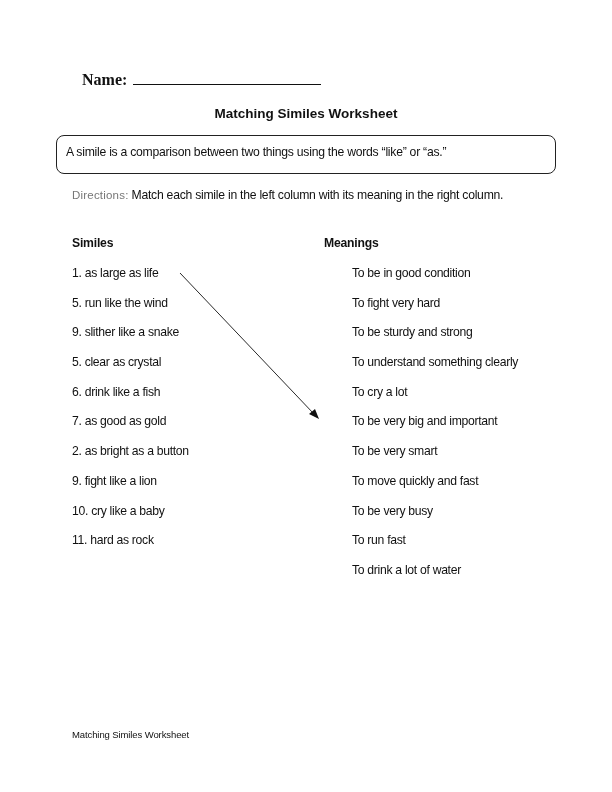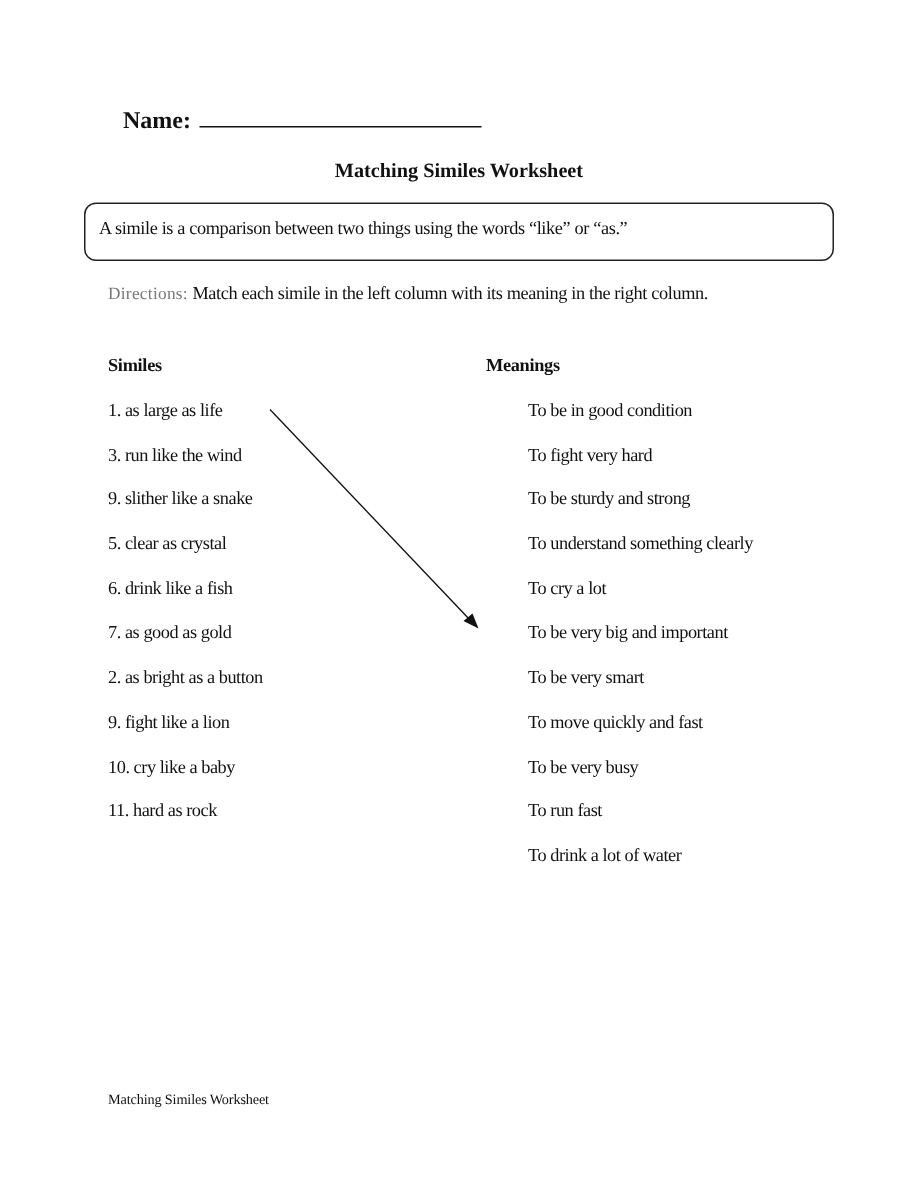--- a/index.html
+++ b/index.html
@@ -1,18 +1,18 @@
 <!DOCTYPE html>
 <html><head>
 <meta charset="utf-8">
 <style>
   html, body { margin: 0; padding: 0; background: #ffffff; }
   body { width: 612px; height: 792px; position: relative; overflow: hidden; color: #111; }
   .serif { font-family: "Liberation Serif", "DejaVu Serif", serif; padding-left: 32px; }
-  .sans { font-family: Liberation Serif, serif; }
+  .sans { font-family: Liberation Sans, sans-serif; }
 
   .header-row { position: absolute; top: 70px; left: 0; width: 612px; height: 24px; }
   .field { position: absolute; font-weight: bold; font-size: 16px; }
   .field .blank { display: inline-block; border-bottom: 1px solid #111; vertical-align: baseline; height: 14px; margin-left: 6px; }
   #name-field { left: 82px; }
   #name-field .blank { width: 188px; }
   #date-field { left: 408px; }
   #date-field .blank { width: 80px; }
 
   .title { position: absolute; top: 106px; left: 0; width: 612px; text-align: center; font-weight: bold; font-size: 13.5px; }
@@ -53,21 +53,21 @@
 
 <div class="directions sans">
   <span class="dlabel">Directions:</span><span>Match each simile in the left column with its meaning in the right column.</span>
 </div>
 
 <div class="col-head sans" id="similes-head">Similes</div>
 <div class="col-head sans" id="meanings-head">Meanings</div>
 
 <ul class="list sans" id="simile-list">
   <li>1. as large as life</li>
-  <li>3. run like the wind</li>
+  <li>5. run like the wind</li>
   <li>9. slither like a snake</li>
   <li>5. clear as crystal</li>
   <li>6. drink like a fish</li>
   <li>7. as good as gold</li>
   <li>2. as bright as a button</li>
   <li>9. fight like a lion</li>
   <li>10. cry like a baby</li>
   <li>11. hard as rock</li>
 </ul>
 

